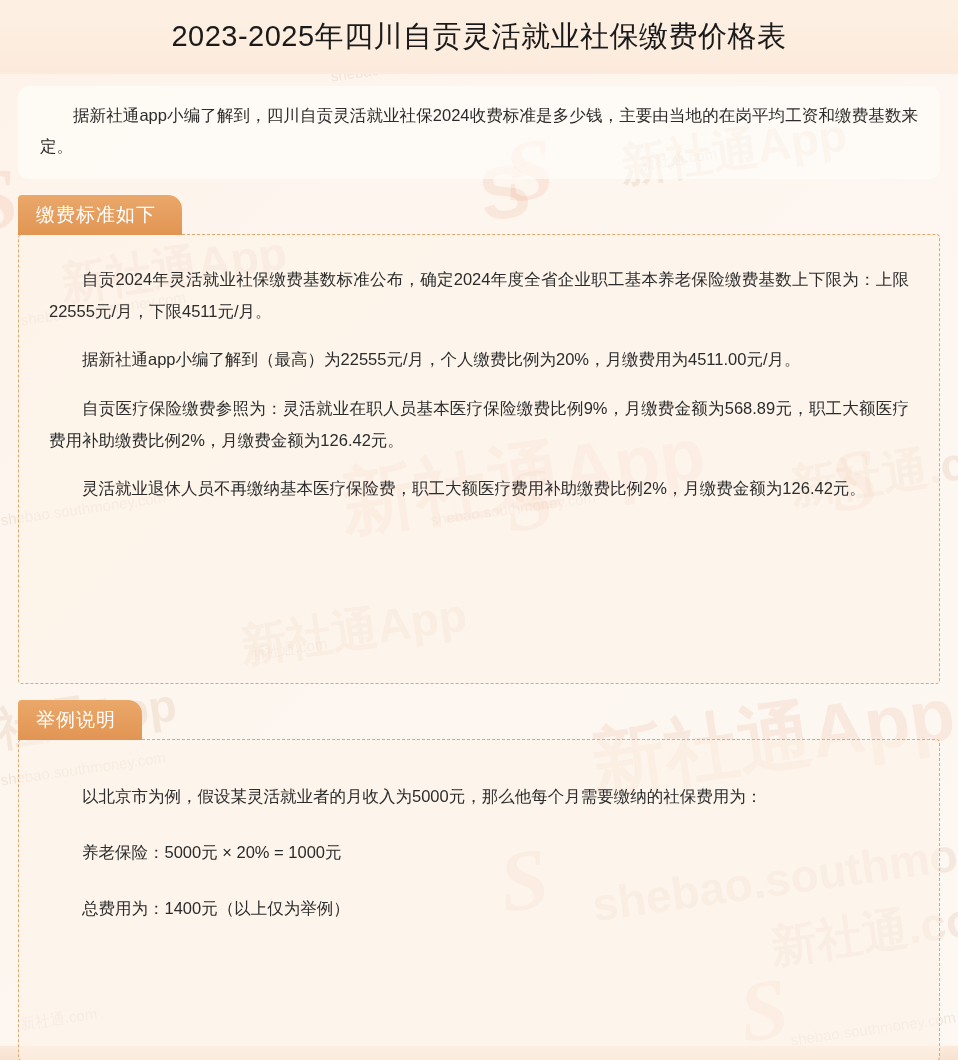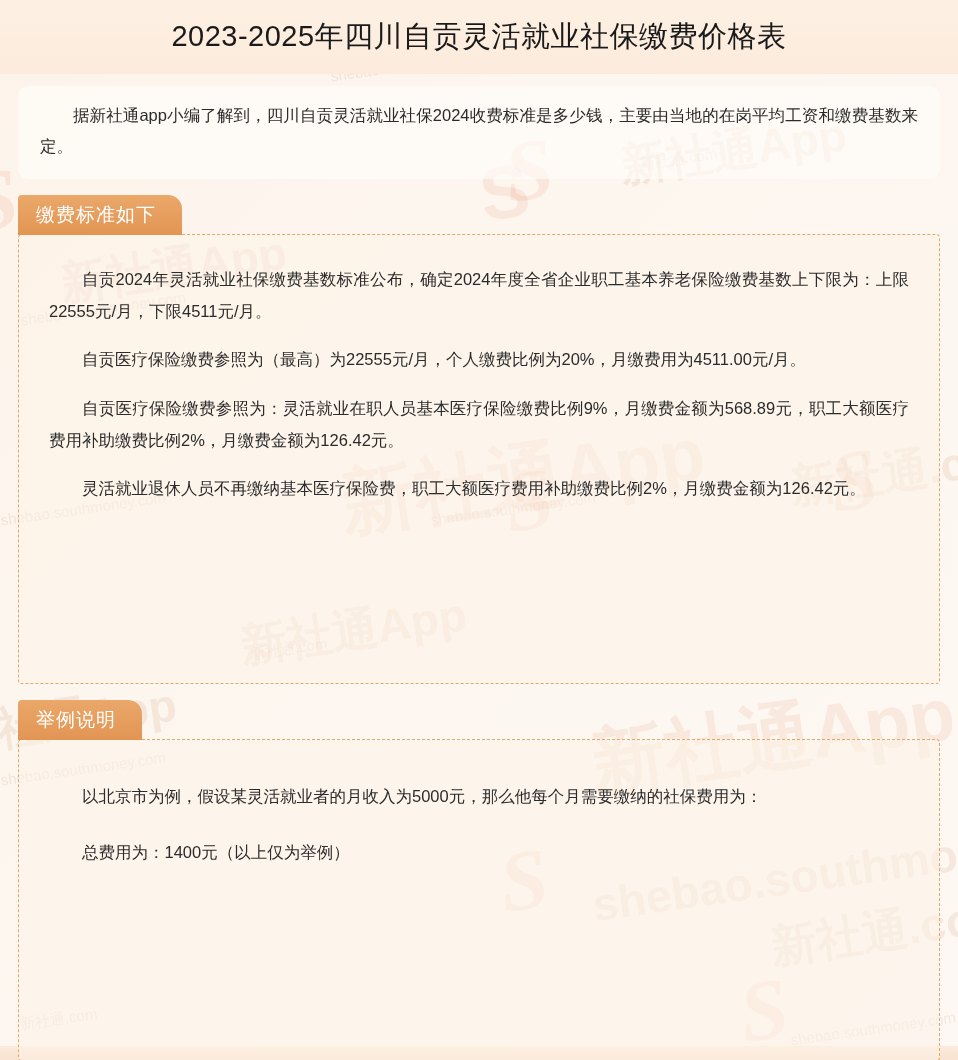--- a/index.html
+++ b/index.html
@@ -199,28 +199,29 @@
   </div>
 
   <div class="intro">
     <p>据新社通app小编了解到，四川自贡灵活就业社保2024收费标准是多少钱，主要由当地的在岗平均工资和缴费基数来定。</p>
   </div>
 
   <div class="section">
     <div class="section-tab">缴费标准如下</div>
     <div class="section-body tall">
       <p>自贡2024年灵活就业社保缴费基数标准公布，确定2024年度全省企业职工基本养老保险缴费基数上下限为：上限22555元/月，下限4511元/月。</p>
-      <p>自贡医疗保险缴费参照为（最高）为22555元/月，个人缴费比例为20%，月缴费用为4511.00元/月。</p>
+      <p>据新社通app小编了解到（最高）为22555元/月，个人缴费比例为20%，月缴费用为4511.00元/月。</p>
       <p>自贡医疗保险缴费参照为：灵活就业在职人员基本医疗保险缴费比例9%，月缴费金额为568.89元，职工大额医疗费用补助缴费比例2%，月缴费金额为126.42元。</p>
       <p>灵活就业退休人员不再缴纳基本医疗保险费，职工大额医疗费用补助缴费比例2%，月缴费金额为126.42元。</p>
     </div>
   </div>
 
   <div class="section">
     <div class="section-tab">举例说明</div>
     <div class="section-body example">
       <p>以北京市为例，假设某灵活就业者的月收入为5000元，那么他每个月需要缴纳的社保费用为：</p>
+      <p>养老保险：5000元 × 20% = 1000元</p>
       <p>总费用为：1400元（以上仅为举例）</p>
     </div>
   </div>
 
   <div class="bottom-strip"></div>
 </div>
 
 </body></html>

